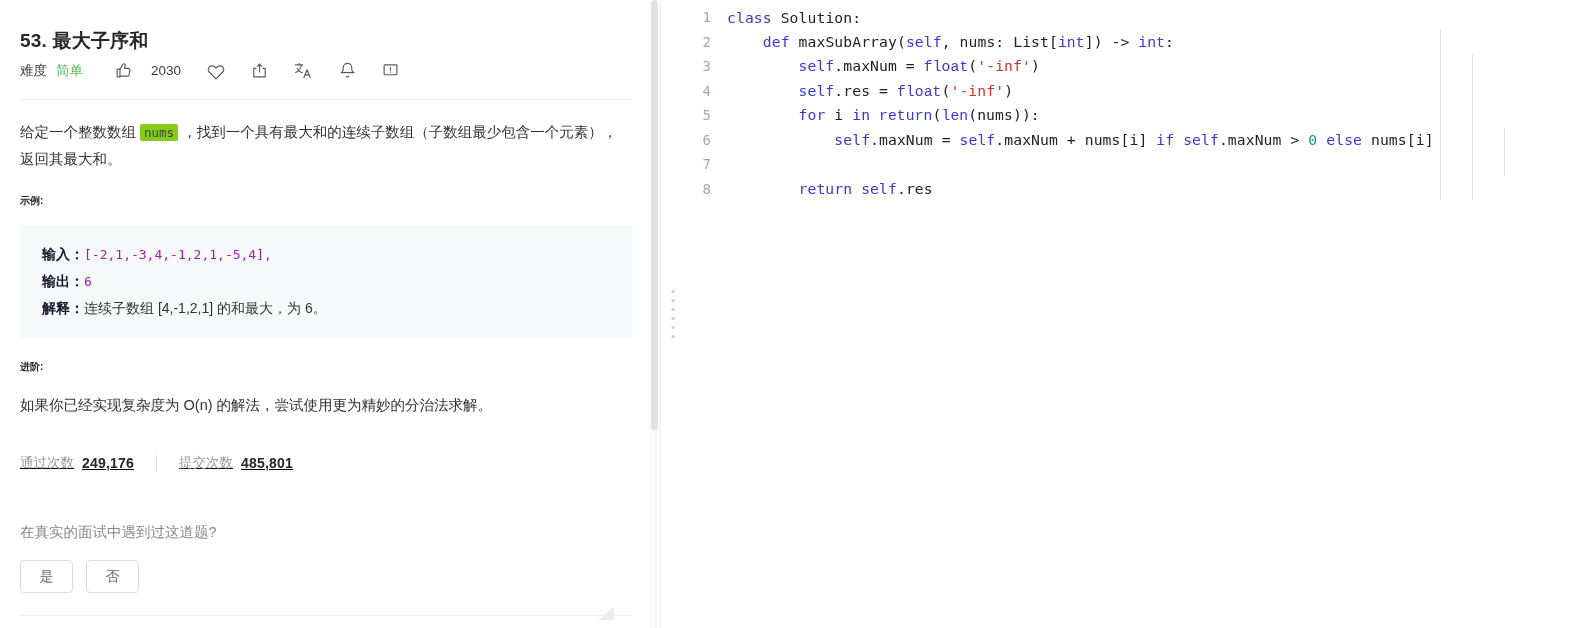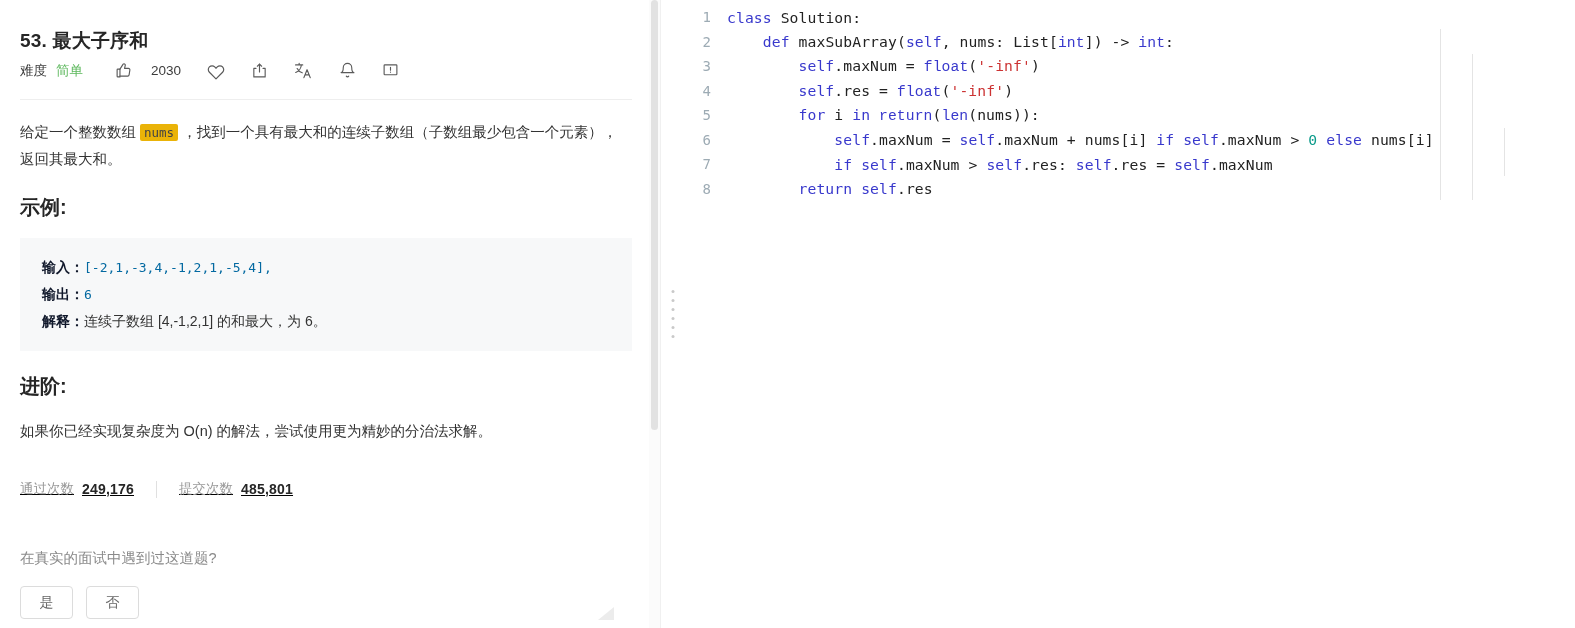--- a/index.html
+++ b/index.html
@@ -48,41 +48,41 @@
     height:1px; background:#eeeeee; border:0;
     margin:19px 0 0 0; width:612px;
   }
 
   .desc {
     font-size:14.5px; color:#333333; line-height:26px;
     margin-top:19px; width:605px;
   }
   code.inline {
     font-family:"DejaVu Sans Mono","Liberation Mono",monospace;
-    font-size:12.5px; background:#eab308; color:#444;
+    font-size:12.5px; background:#84cc16; color:#444;
     padding:1px 4px; border-radius:2px;
   }
 
   .sec-head {
-    font-size:20px; font-weight:bold; color:#262626;
+    font-size:10px; font-weight:bold; color:#262626;
     margin-top:22px;
   }
 
   .example-box {
     background:#f7f8f9;
     margin-top:17px;
     padding:16px 20px 16px 22px;
     width:612px;
     line-height:27px;
   }
   .ex-line { font-size:14px; color:#333; }
   .ex-key { font-weight:bold; color:#0f172a; }
   .ex-val {
     font-family:"DejaVu Sans Mono","Liberation Mono",monospace;
-    font-size:13px; color:#0369a1;
+    font-size:13px; color:#a21caf;
   }
 
   .advanced-text {
     font-size:14.5px; color:#333333; line-height:26px;
     margin-top:18px;
   }
 
   .stats-row {
     display:flex; align-items:center;
     margin-top:34px; height:22px;text-decoration:underline;
@@ -350,21 +350,20 @@
         <span class="ltext">        <span class="kw">for</span> i <span class="kw">in</span> <span class="blt">return</span>(<span class="blt">len</span>(nums)):</span>
       </div>
 
       <div class="code-line">
         <span class="lnum">6</span>
         <span class="ltext">            <span class="self">self</span>.maxNum = <span class="self">self</span>.maxNum + nums[i] <span class="kw">if</span> <span class="self">self</span>.maxNum &gt; <span class="num">0</span> <span class="kw">else</span> nums[i]</span>
       </div>
 
       <div class="code-line">
         <span class="lnum">7</span>
-        <span class="ltext">            <span class="kw">if</span> <span class="self">self</span>.maxNum &gt; <span class="self">self</span>.res: <span class="self">self</span>.res = <span class="self">self</span>.maxNum</span>
       </div>
 
       <div class="code-line">
         <span class="lnum">8</span>
         <span class="ltext">        <span class="kw">return</span> <span class="self">self</span>.res</span>
       </div>
 
     </div>
   </div>
 

